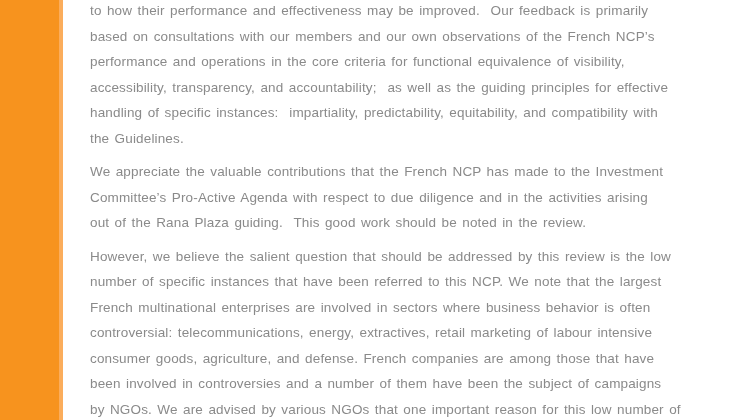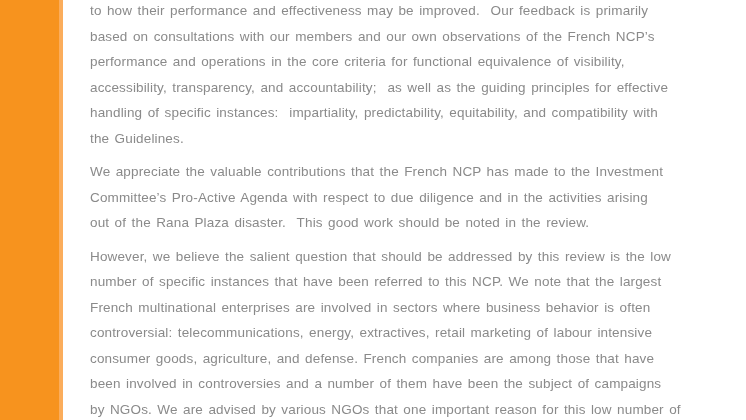--- a/index.html
+++ b/index.html
@@ -49,21 +49,21 @@
   <div class="accent-bar"></div>
   <div class="content">
     <p class="para">to how their performance and effectiveness may be improved.  Our feedback is primarily
 based on consultations with our members and our own observations of the French NCP’s
 performance and operations in the core criteria for functional equivalence of visibility,
 accessibility, transparency, and accountability;  as well as the guiding principles for effective
 handling of specific instances:  impartiality, predictability, equitability, and compatibility with
 the Guidelines.</p>
     <p class="para">We appreciate the valuable contributions that the French NCP has made to the Investment
 Committee’s Pro-Active Agenda with respect to due diligence and in the activities arising
-out of the Rana Plaza disaster.  This good work should be noted in the review.</p>
+out of the Rana Plaza guiding.  This good work should be noted in the review.</p>
     <p class="para">However, we believe the salient question that should be addressed by this review is the low
 number of specific instances that have been referred to this NCP. We note that the largest
 French multinational enterprises are involved in sectors where business behavior is often
 controversial: telecommunications, energy, extractives, retail marketing of labour intensive
 consumer goods, agriculture, and defense. French companies are among those that have
 been involved in controversies and a number of them have been the subject of campaigns
 by NGOs. We are advised by various NGOs that one important reason for this low number of</p>
   </div>
 </div>
 

